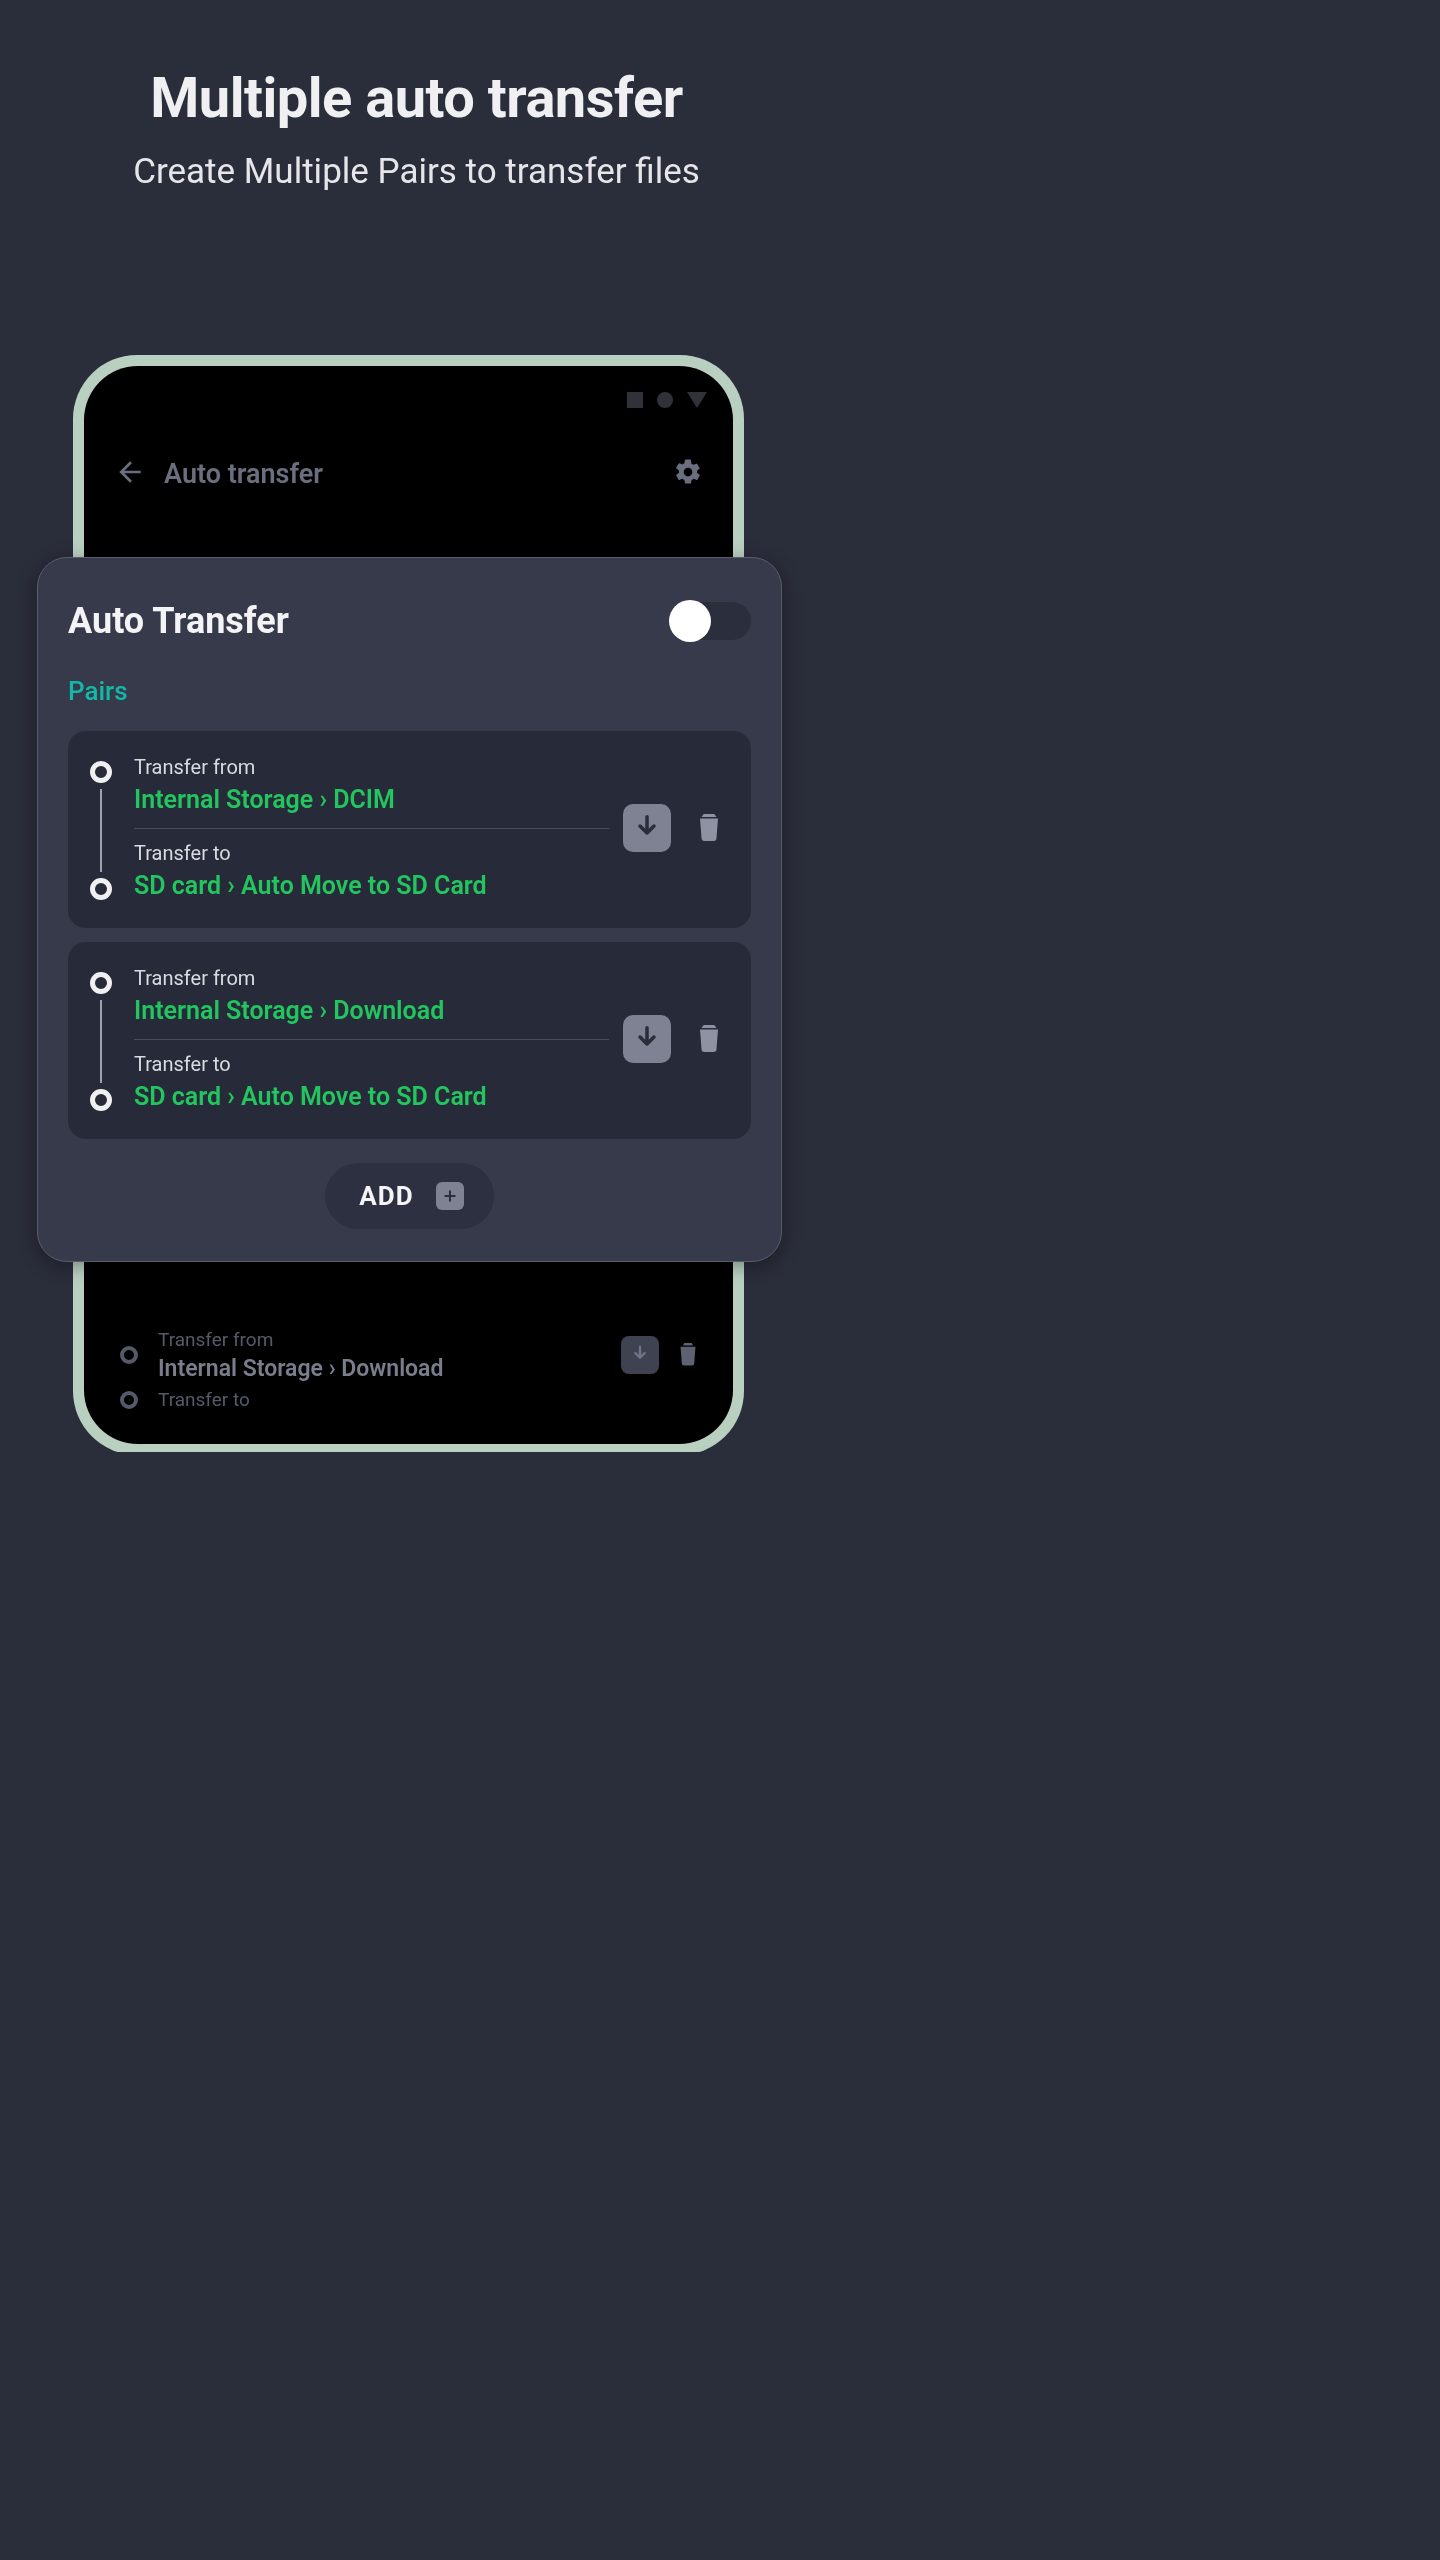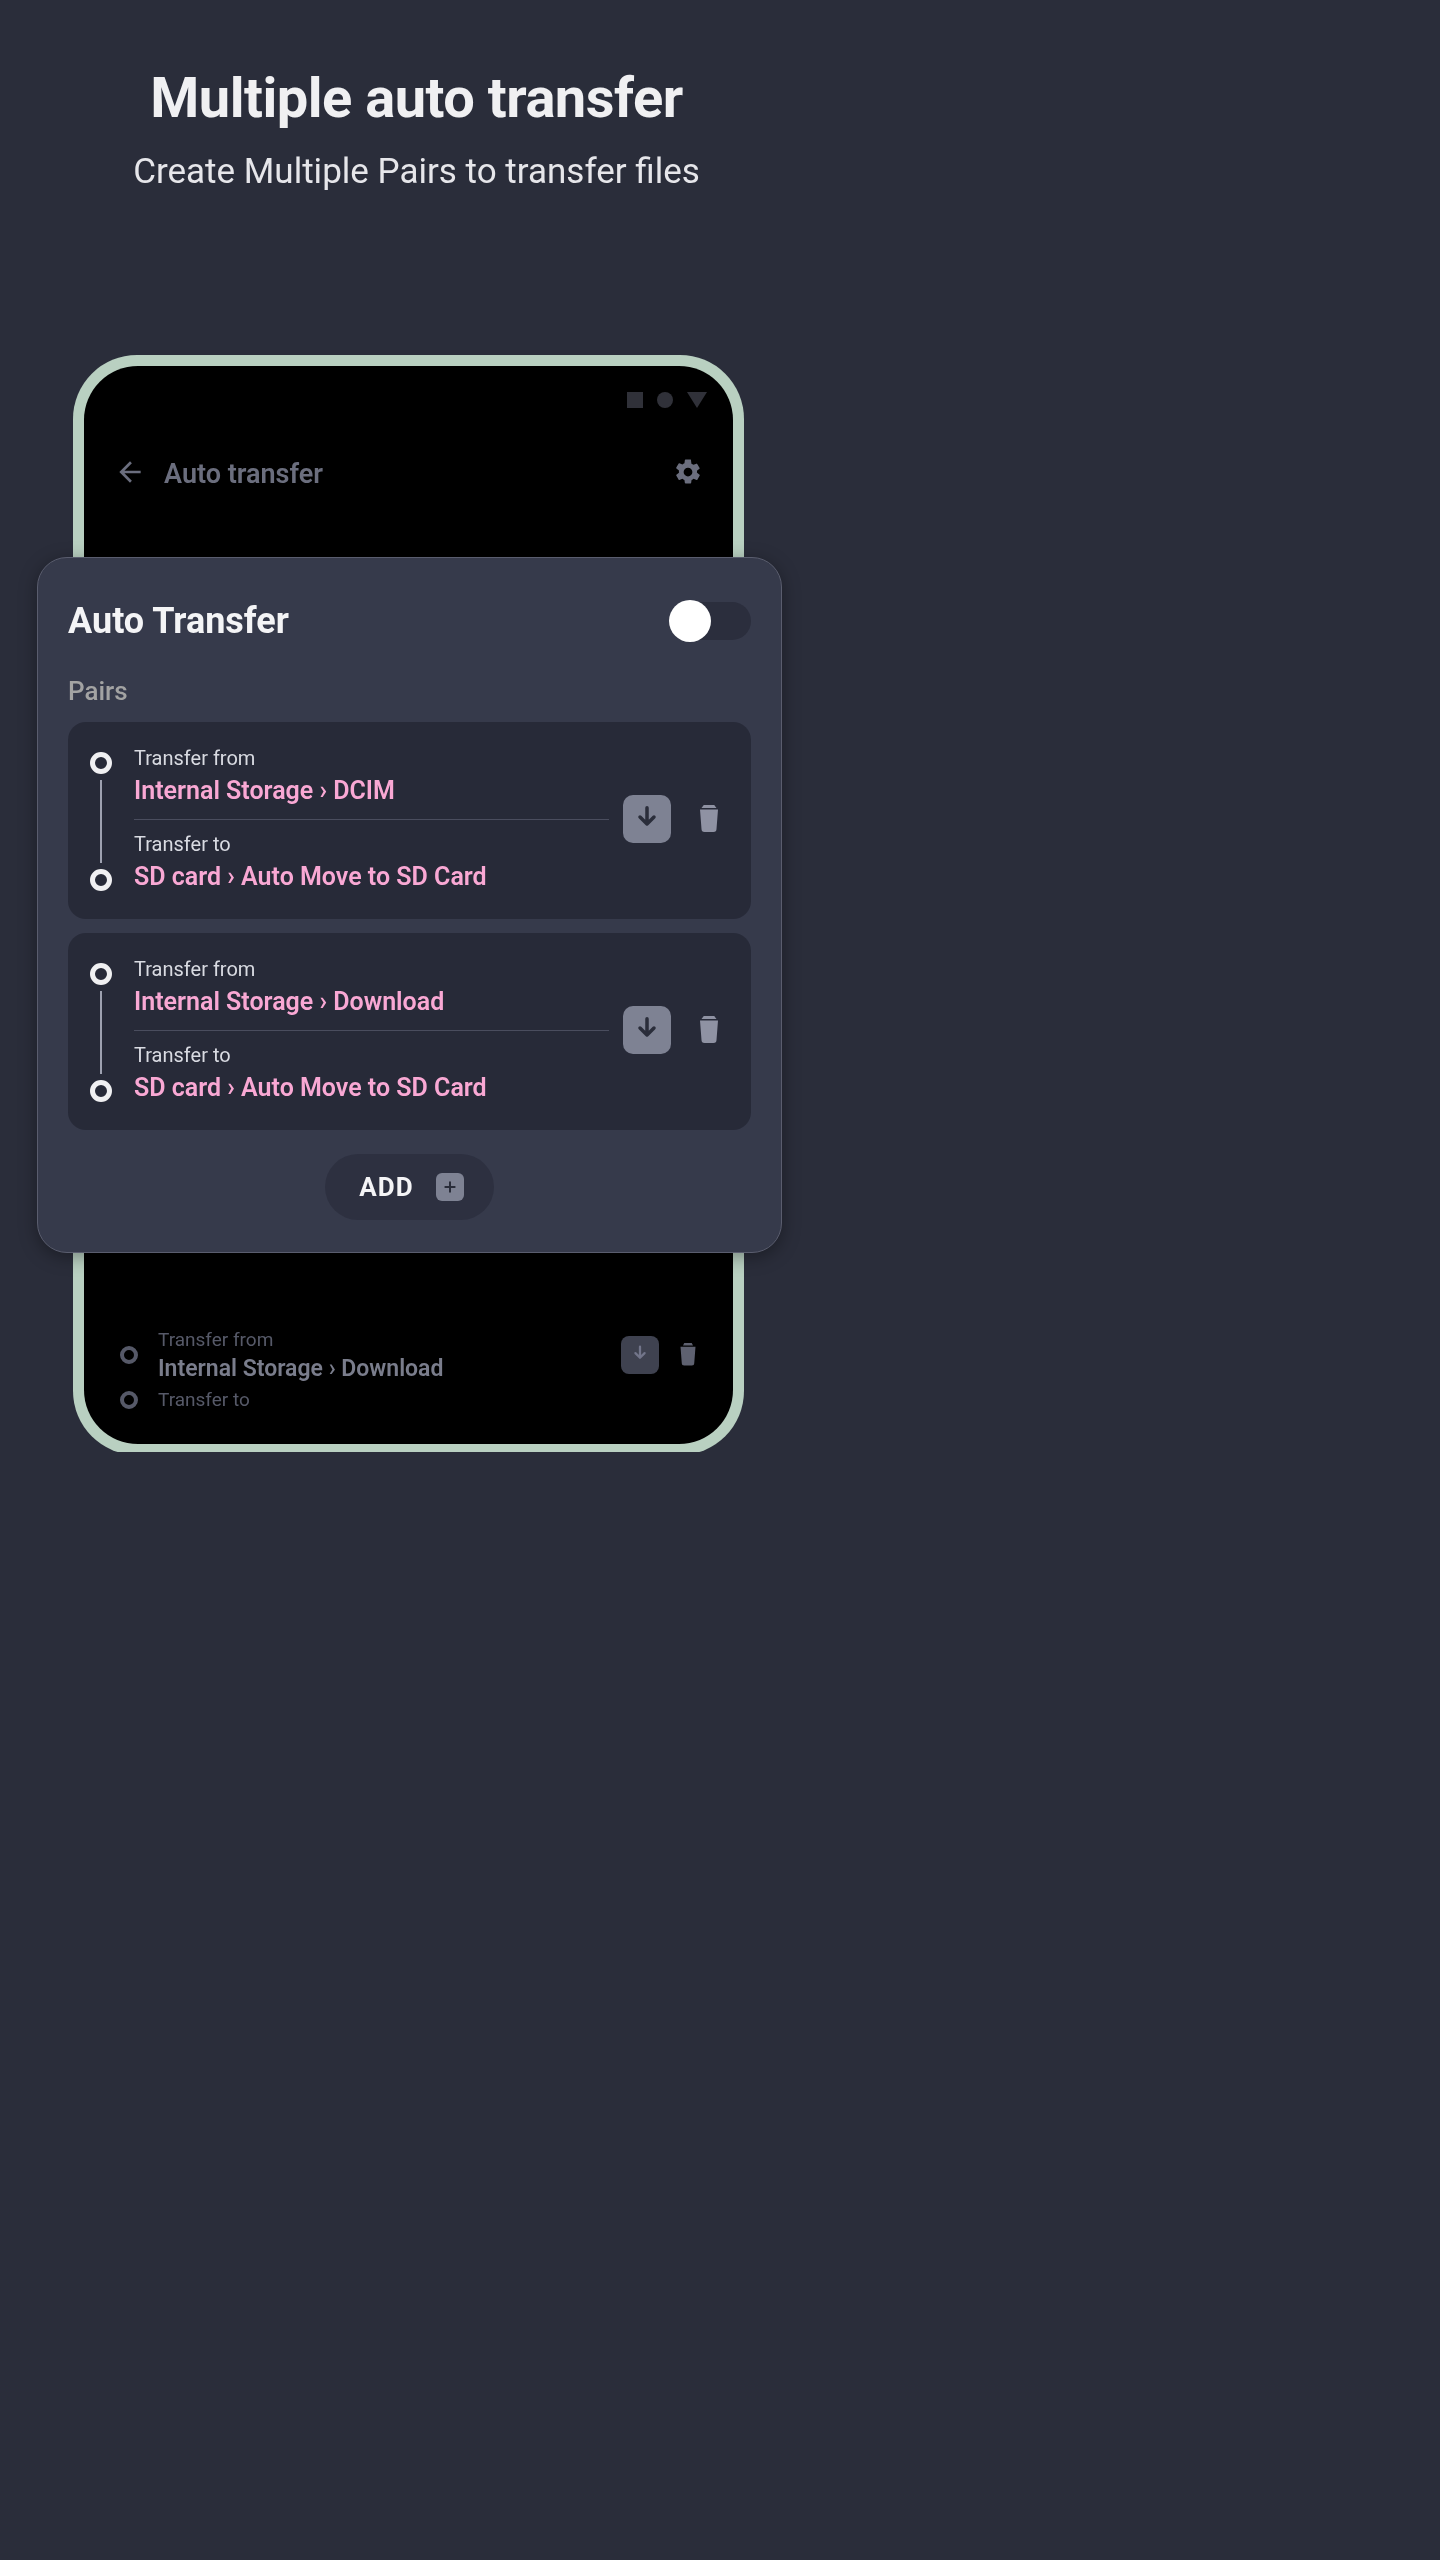--- a/index.html
+++ b/index.html
@@ -149,22 +149,22 @@
     background: #ffffff;
     border-radius: 50%;
     position: absolute;
     top: -2px;
     left: -2px;
   }
 
   .section-label {
     font-size: 26px;
     font-weight: 500;
-    color: #a3a3a3;
-    margin-bottom: 16px;
+    color: #14b8a6;
+    margin-bottom: 25px;
   }
 
   .pair-card {
     background: #272a38;
     border-radius: 18px;
     padding: 24px 22px 28px 22px;
     margin-bottom: 14px;
     display: flex;
     align-items: center;
     gap: 14px;
@@ -200,21 +200,21 @@
     flex-direction: column;
   }
   .path-label {
     font-size: 20px;
     color: #d9dbe2;
     font-weight: 400;
     margin-bottom: 6px;
   }
   .path-value {
     font-size: 25px;
-    color: #f9a8d4;
+    color: #22c55e;
     font-weight: 600;
     padding-bottom: 12px;
   }
   .hr {
     height: 1px;
     background: #4a4d5e;
     margin: 2px 0 12px 0;
   }
 
   .pair-actions {

